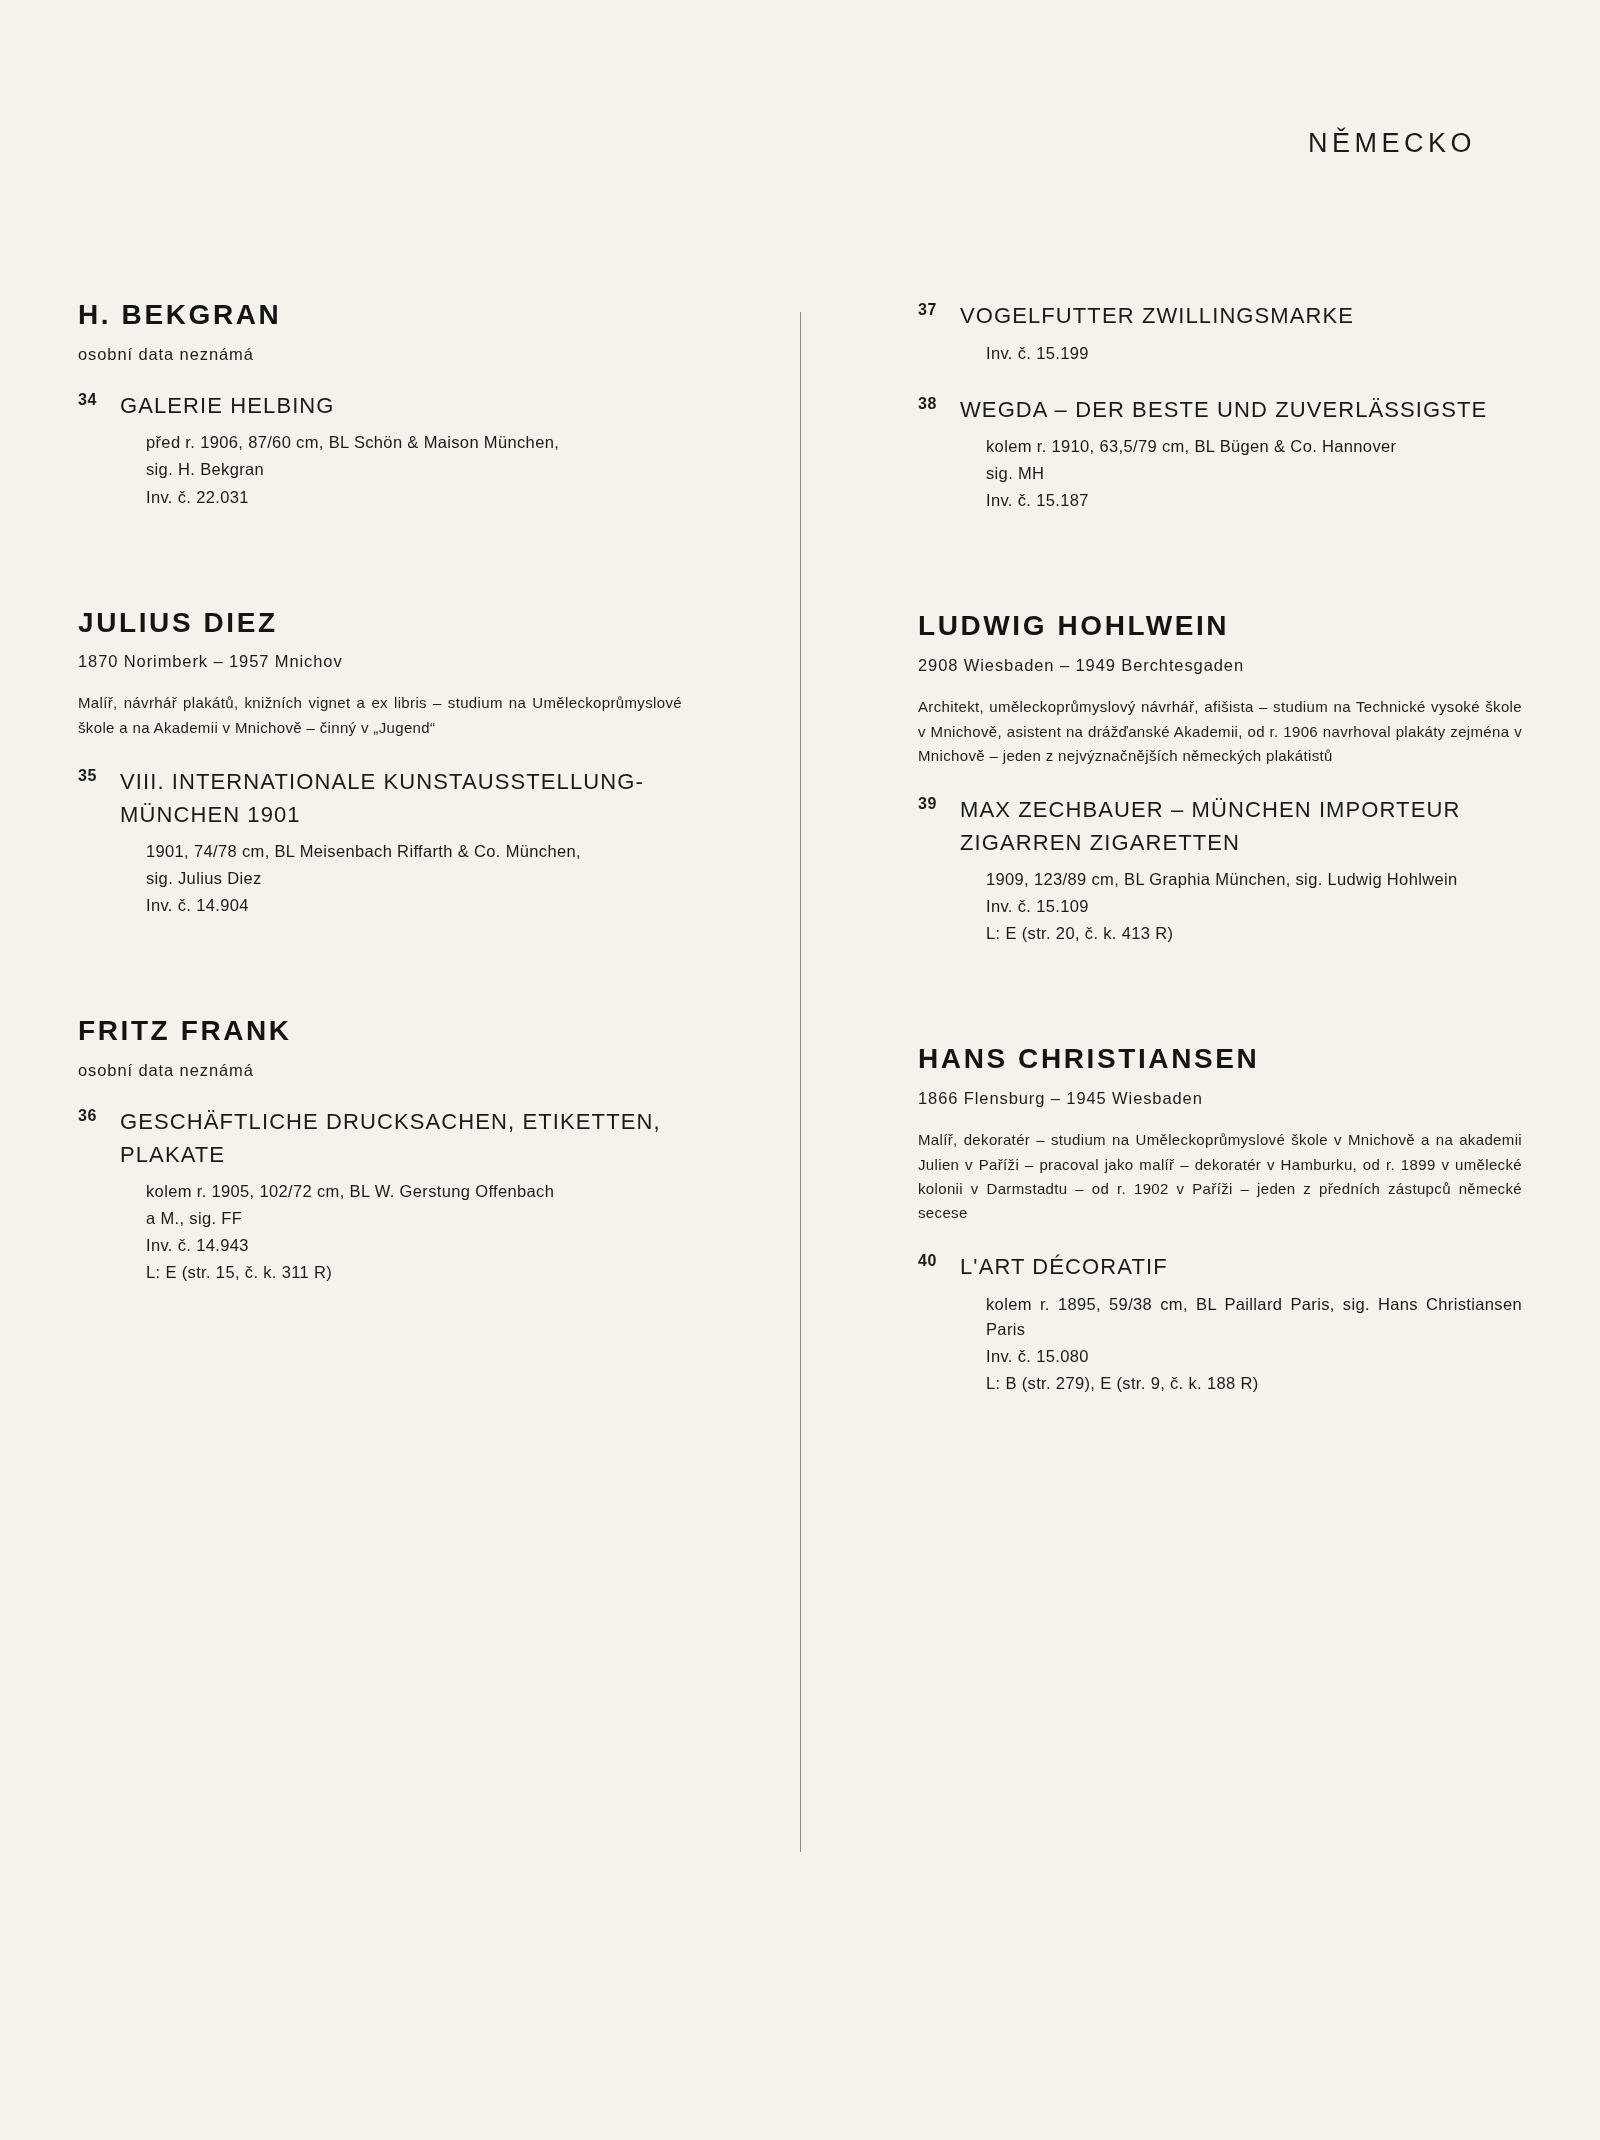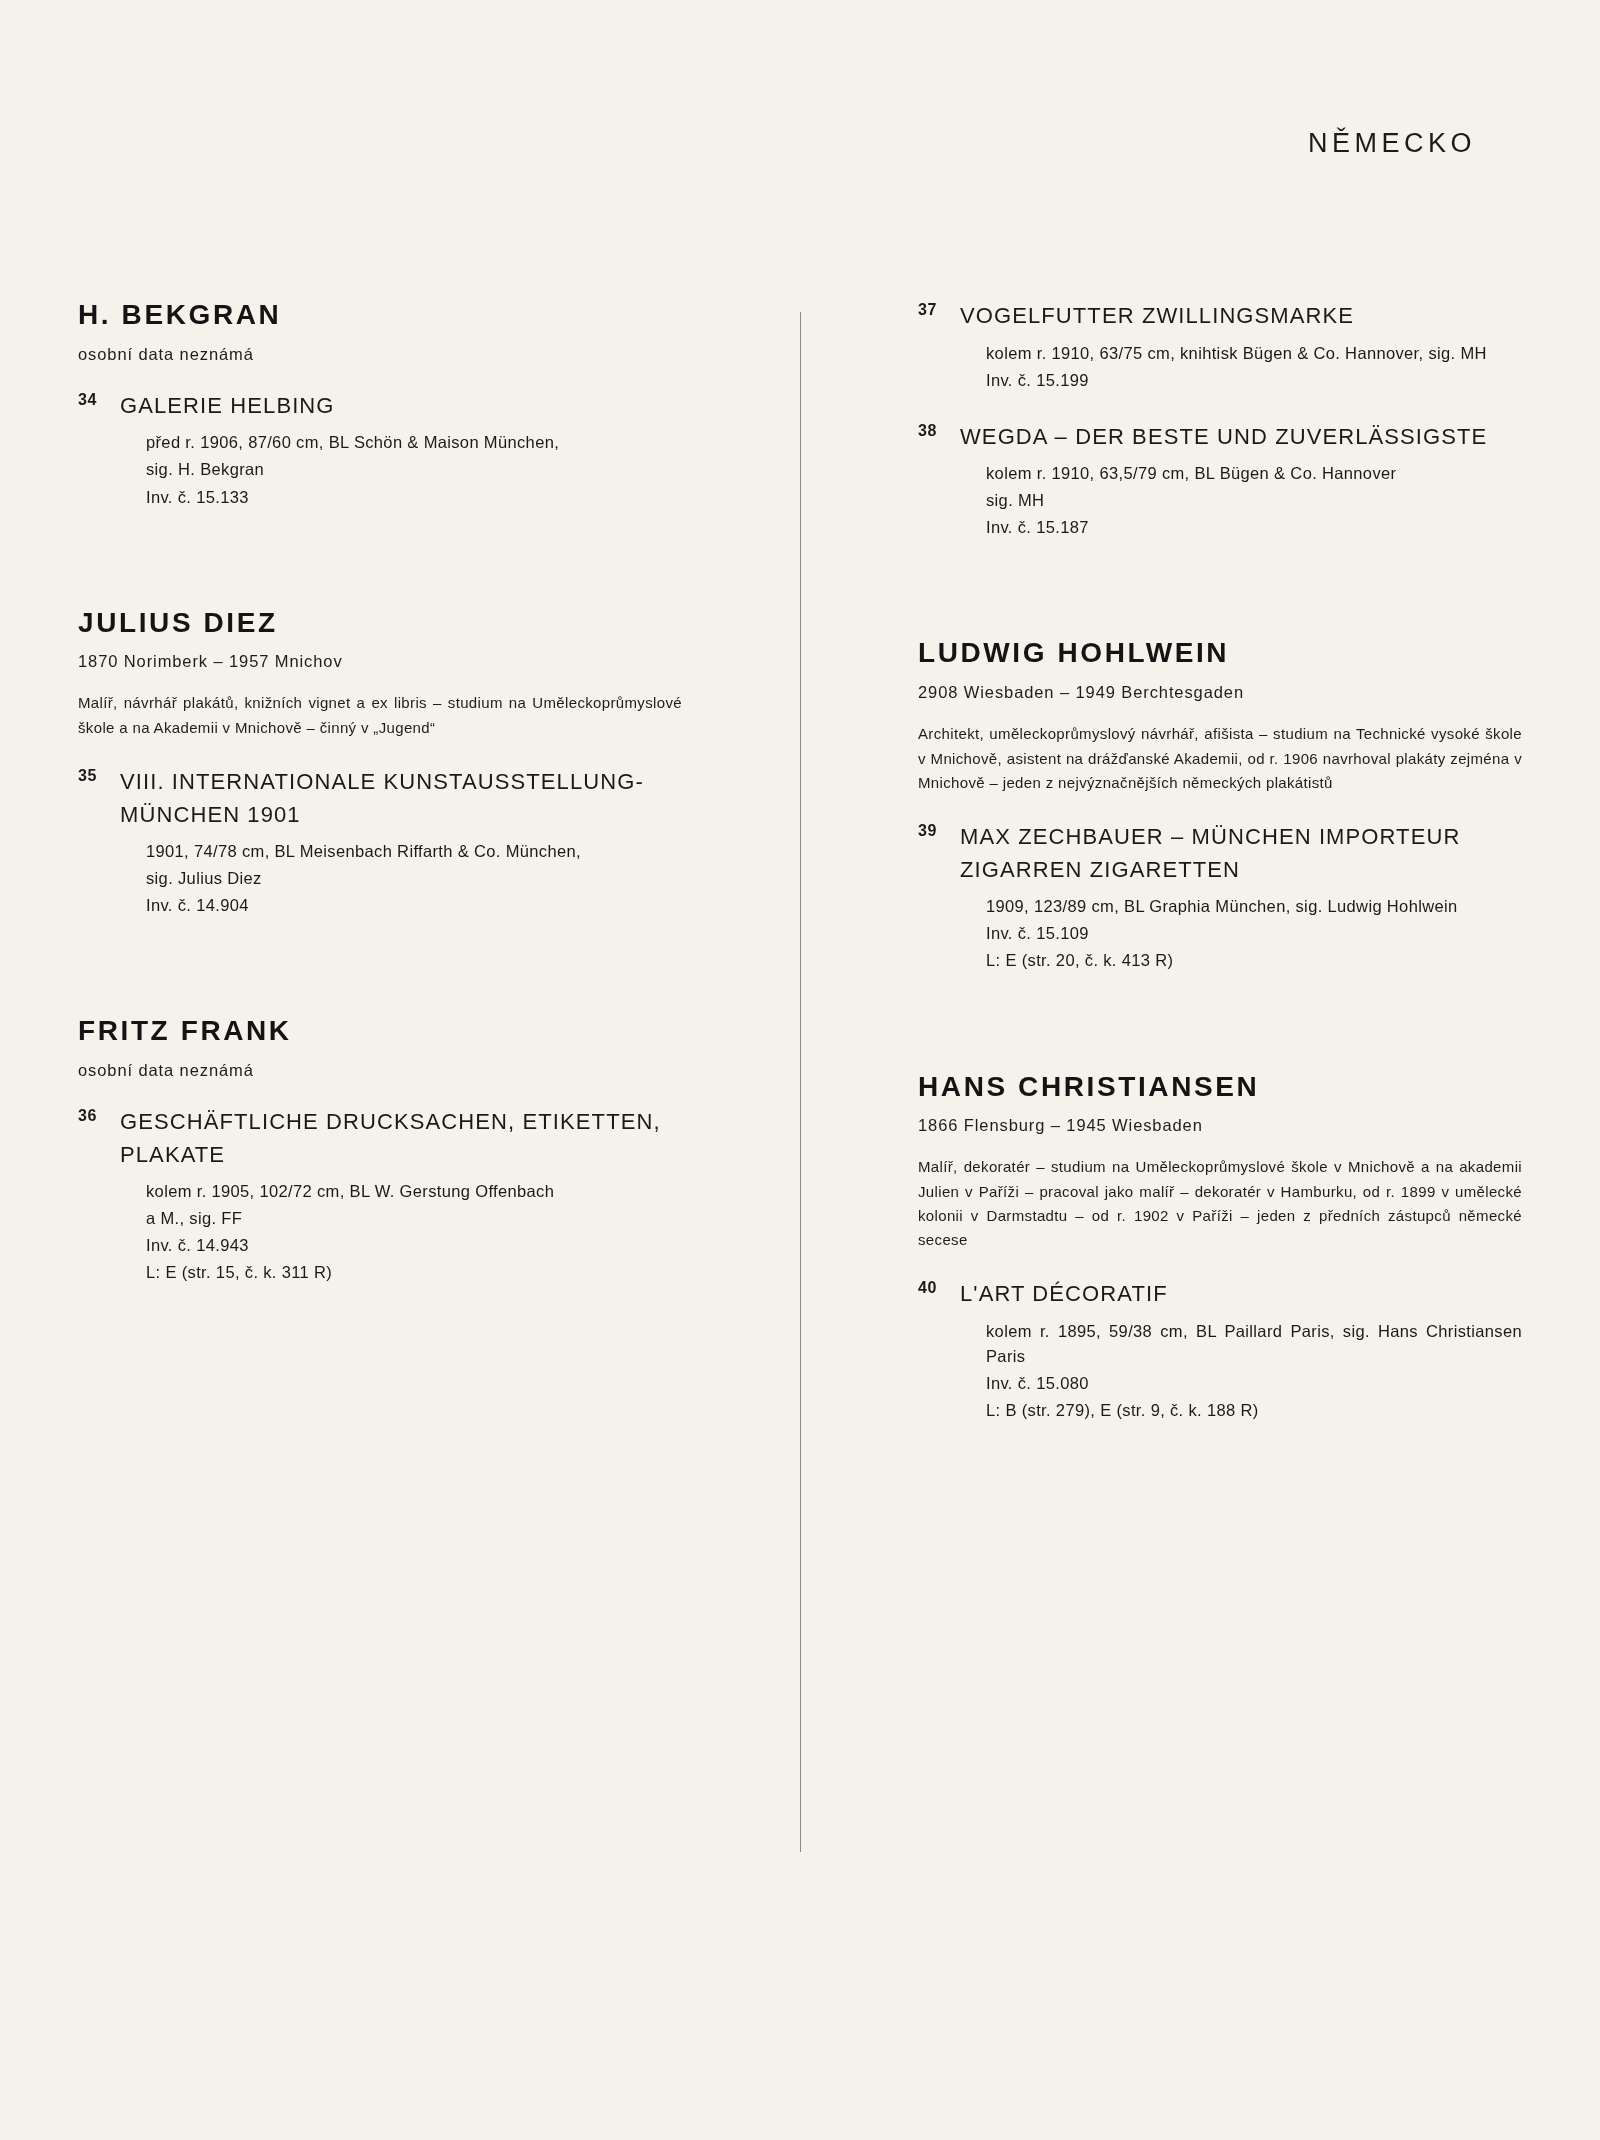--- a/index.html
+++ b/index.html
@@ -130,21 +130,21 @@
 
       <div class="entry">
         <div class="artist-name">H. BEKGRAN</div>
         <div class="artist-dates">osobní data neznámá</div>
         <div class="work">
           <div class="work-num">34</div>
           <div class="work-body">
             <div class="work-title">GALERIE HELBING</div>
             <div class="work-line">před r. 1906, 87/60 cm, BL Schön &amp; Maison München,</div>
             <div class="work-line">sig. H. Bekgran</div>
-            <div class="work-line">Inv. č. 15.133</div>
+            <div class="work-line">Inv. č. 22.031</div>
           </div>
         </div>
       </div>
 
       <div class="sp-xl"></div>
 
       <div class="entry">
         <div class="artist-name">JULIUS DIEZ</div>
         <div class="artist-dates">1870 Norimberk – 1957 Mnichov</div>
         <div class="artist-bio">Malíř, návrhář plakátů, knižních vignet a ex libris – studium na Uměleckoprůmyslové škole a na Akademii v Mnichově – činný v „Jugend“</div>
@@ -183,21 +183,20 @@
 
     <div class="divider"></div>
 
     <div class="col col-right">
 
       <div class="entry">
         <div class="work" style="margin-top:0">
           <div class="work-num">37</div>
           <div class="work-body">
             <div class="work-title">VOGELFUTTER  ZWILLINGSMARKE</div>
-            <div class="work-line justify">kolem r. 1910, 63/75 cm, knihtisk Bügen &amp; Co. Hannover, sig. MH</div>
             <div class="work-line">Inv. č. 15.199</div>
           </div>
         </div>
         <div class="work">
           <div class="work-num">38</div>
           <div class="work-body">
             <div class="work-title">WEGDA – DER BESTE UND ZUVERLÄSSIGSTE</div>
             <div class="work-line">kolem r. 1910, 63,5/79 cm, BL Bügen &amp; Co. Hannover</div>
             <div class="work-line">sig. MH</div>
             <div class="work-line">Inv. č. 15.187</div>

